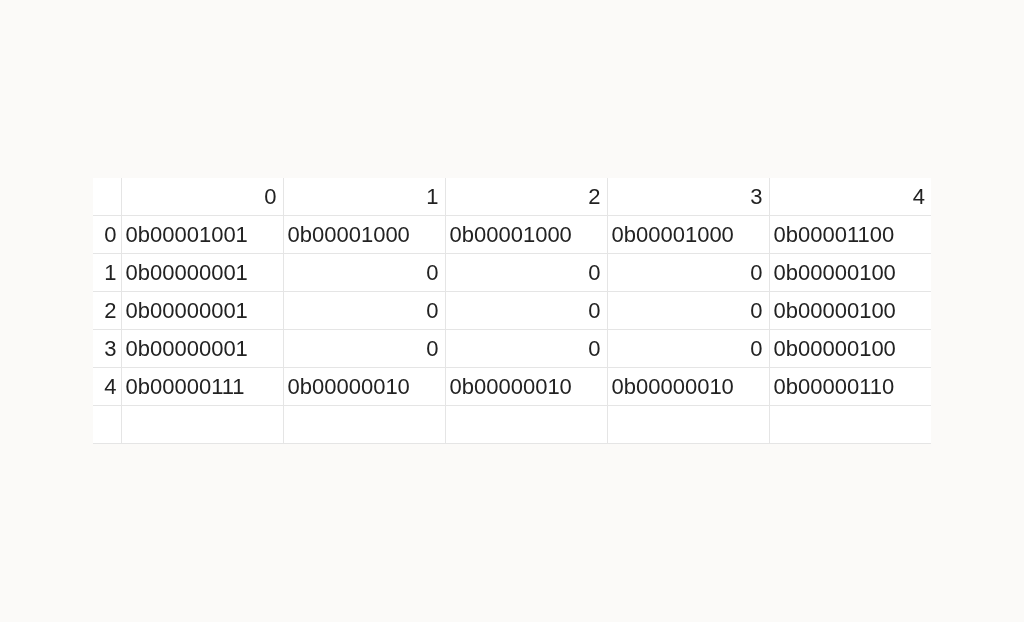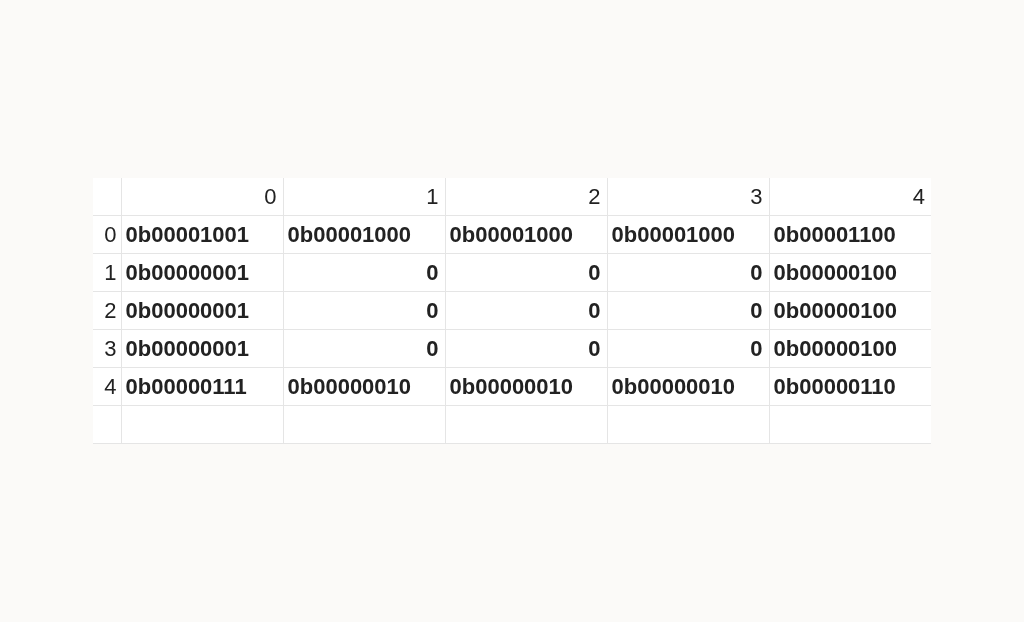--- a/index.html
+++ b/index.html
@@ -23,21 +23,20 @@
     table {
       border-collapse: collapse;
       font-size: 22px;
       color: #222;
     }
     th, td {
       border: 1px solid #e5e5e5;
       padding: 4px 6px;
       height: 38px;
       vertical-align: middle;
-      font-weight: bold;
     }
     th.col-header {
       font-weight: normal;
       text-align: right;
       width: 162px;
       border-top: none;
     }
     th.corner {
       width: 28px;
       border-top: none;

